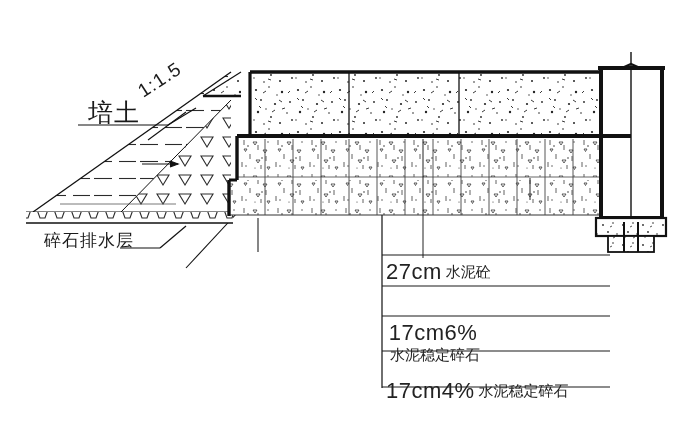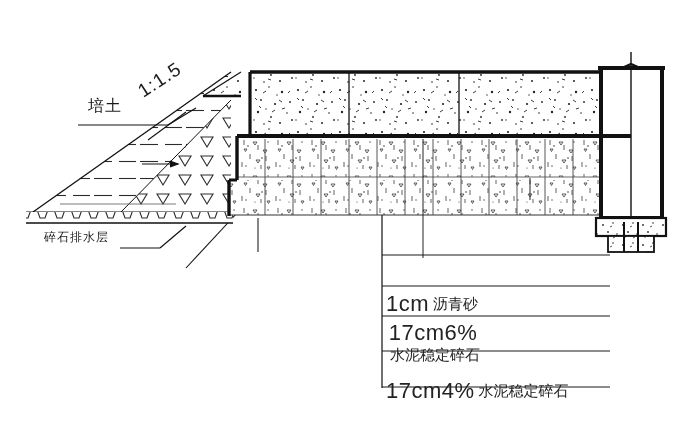--- a/index.html
+++ b/index.html
@@ -49,36 +49,36 @@
   .legend-cjk {
     font-size: 15px;
     margin-left: 4px;
     font-family: "DejaVu Sans", sans-serif;
     color: #222;
   }
   
   #label-peitu {
     left: 88px;
     top: 96px;
-    font-size: 16px;
+    font-size: 25px;
     letter-spacing: 1px;
     text-align: right;
   }
   #label-slope {
     left: 140px;
     top: 82px;
     font-size: 19px;
     transform: rotate(-33deg);
     transform-origin: left center;
     letter-spacing: 1px;
   }
   #label-drain {
     left: 44px;
     top: 229px;
-    font-size: 12px;
+    font-size: 17px;
     letter-spacing: 1px;
   }
 </style>
 </head>
 <body>
 
 <div id="stage">
 
   <svg id="drawing" width="690" height="447" viewBox="0 0 690 447">
     <defs>
@@ -308,25 +308,25 @@
       <path d="M148 140 L186 112" stroke-width="1.1"></path>
     </g>
   </svg>
 
   <div class="lbl cjk" id="label-peitu">培土</div>
 
   <div class="lbl" id="label-slope">1:1.5</div>
 
   <div class="lbl cjk" id="label-drain">碎石排水层</div>
 
-
-  <div class="legend-row" style="top:288px;">
-    <span class="legend-thick">1cm</span>
-    <span class="legend-cjk">沥青砂</span>
+  <div class="legend-row" style="top:256px;">
+    <span class="legend-thick">27cm</span>
+    <span class="legend-cjk">水泥砼</span>
   </div>
+
 
   <div class="legend-row" style="top:320px;flex-direction:column;">
     <span class="legend-thick">17cm6%</span>
     <span class="legend-cjk">水泥稳定碎石</span>
   </div>
 
   <div class="legend-row" style="top:375px;">
     <span class="legend-thick">17cm4%</span>
     <span class="legend-cjk">水泥稳定碎石</span>
   </div>

